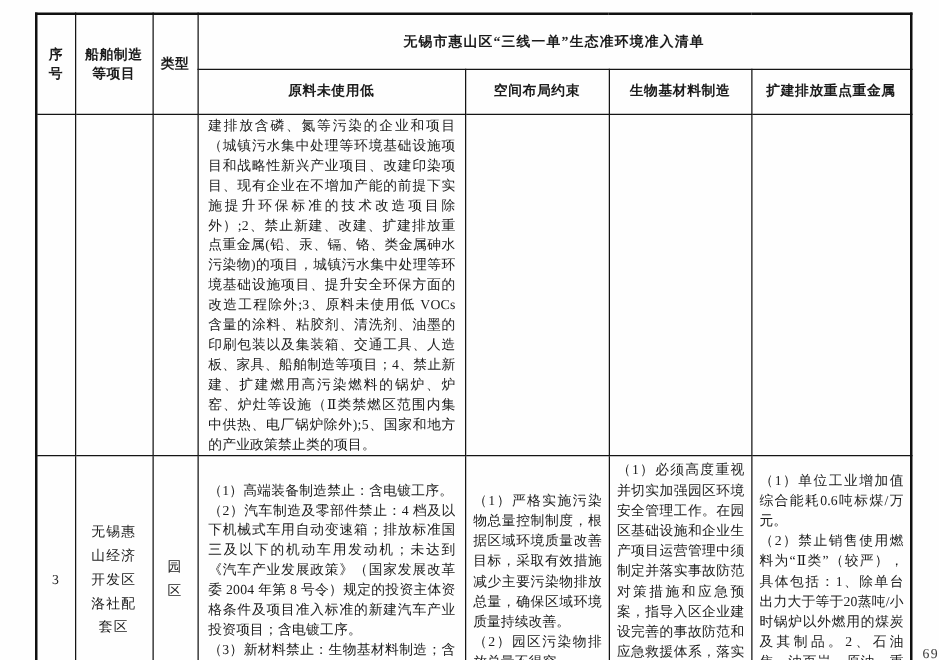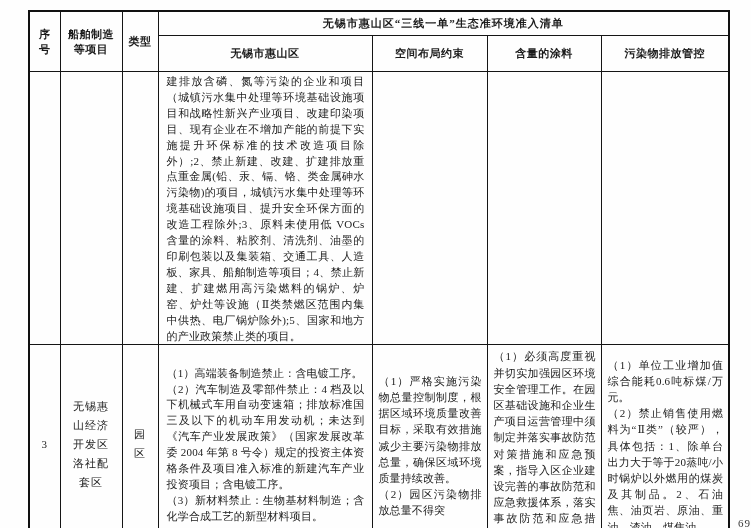--- a/index.html
+++ b/index.html
@@ -37,21 +37,21 @@
     font-weight: bold;
     letter-spacing: 0.5px;
     line-height: 15px;
     padding: 2px 6px;
   }
   td.title-cell {
     text-align: center;
     font-weight: bold;
     font-size: 11.5px;
     letter-spacing: 1px;
-    padding: 4px 4px;
+    padding: 14px 4px;
     height: 19px;
   }
   td.center-cell {
     text-align: center;
     line-height: 19px;
     padding: 2px 7px;
     letter-spacing: 1px;
   }
   td.body-cell {
     vertical-align: top;
@@ -93,24 +93,24 @@
       <col style="width:128px">
     </colgroup>
     <tbody>
       <tr style="height:19px">
         <td class="hd" rowspan="2">序号</td>
         <td class="hd" rowspan="2">船舶制造等项目</td>
         <td class="hd" rowspan="2">类型</td>
         <td class="title-cell" colspan="4">无锡市惠山区“三线一单”生态准环境准入清单</td>
       </tr>
       <tr style="height:36px">
-        <td class="hd">无锡市惠山区</td>
+        <td class="hd">原料未使用低</td>
         <td class="hd">空间布局约束</td>
-        <td class="hd">含量的涂料</td>
-        <td class="hd">污染物排放管控</td>
+        <td class="hd">生物基材料制造</td>
+        <td class="hd">扩建排放重点重金属</td>
       </tr>
       <tr style="height:258px">
         <td class="center-cell"></td>
         <td class="center-cell"></td>
         <td class="center-cell"></td>
         <td class="body-cell">建排放含磷、氮等污染的企业和项目（城镇污水集中处理等环境基础设施项目和战略性新兴产业项目、改建印染项目、现有企业在不增加产能的前提下实施提升环保标准的技术改造项目除外）;2、禁止新建、改建、扩建排放重点重金属(铅、汞、镉、铬、类金属砷水污染物)的项目，城镇污水集中处理等环境基础设施项目、提升安全环保方面的改造工程除外;3、原料未使用低 VOCs 含量的涂料、粘胶剂、清洗剂、油墨的印刷包装以及集装箱、交通工具、人造板、家具、船舶制造等项目；4、禁止新建、扩建燃用高污染燃料的锅炉、炉窑、炉灶等设施（Ⅱ类禁燃区范围内集中供热、电厂锅炉除外);5、国家和地方的产业政策禁止类的项目。</td>
         <td class="body-cell tight"></td>
         <td class="body-cell tight"></td>
         <td class="body-cell tight"></td>
       </tr>

